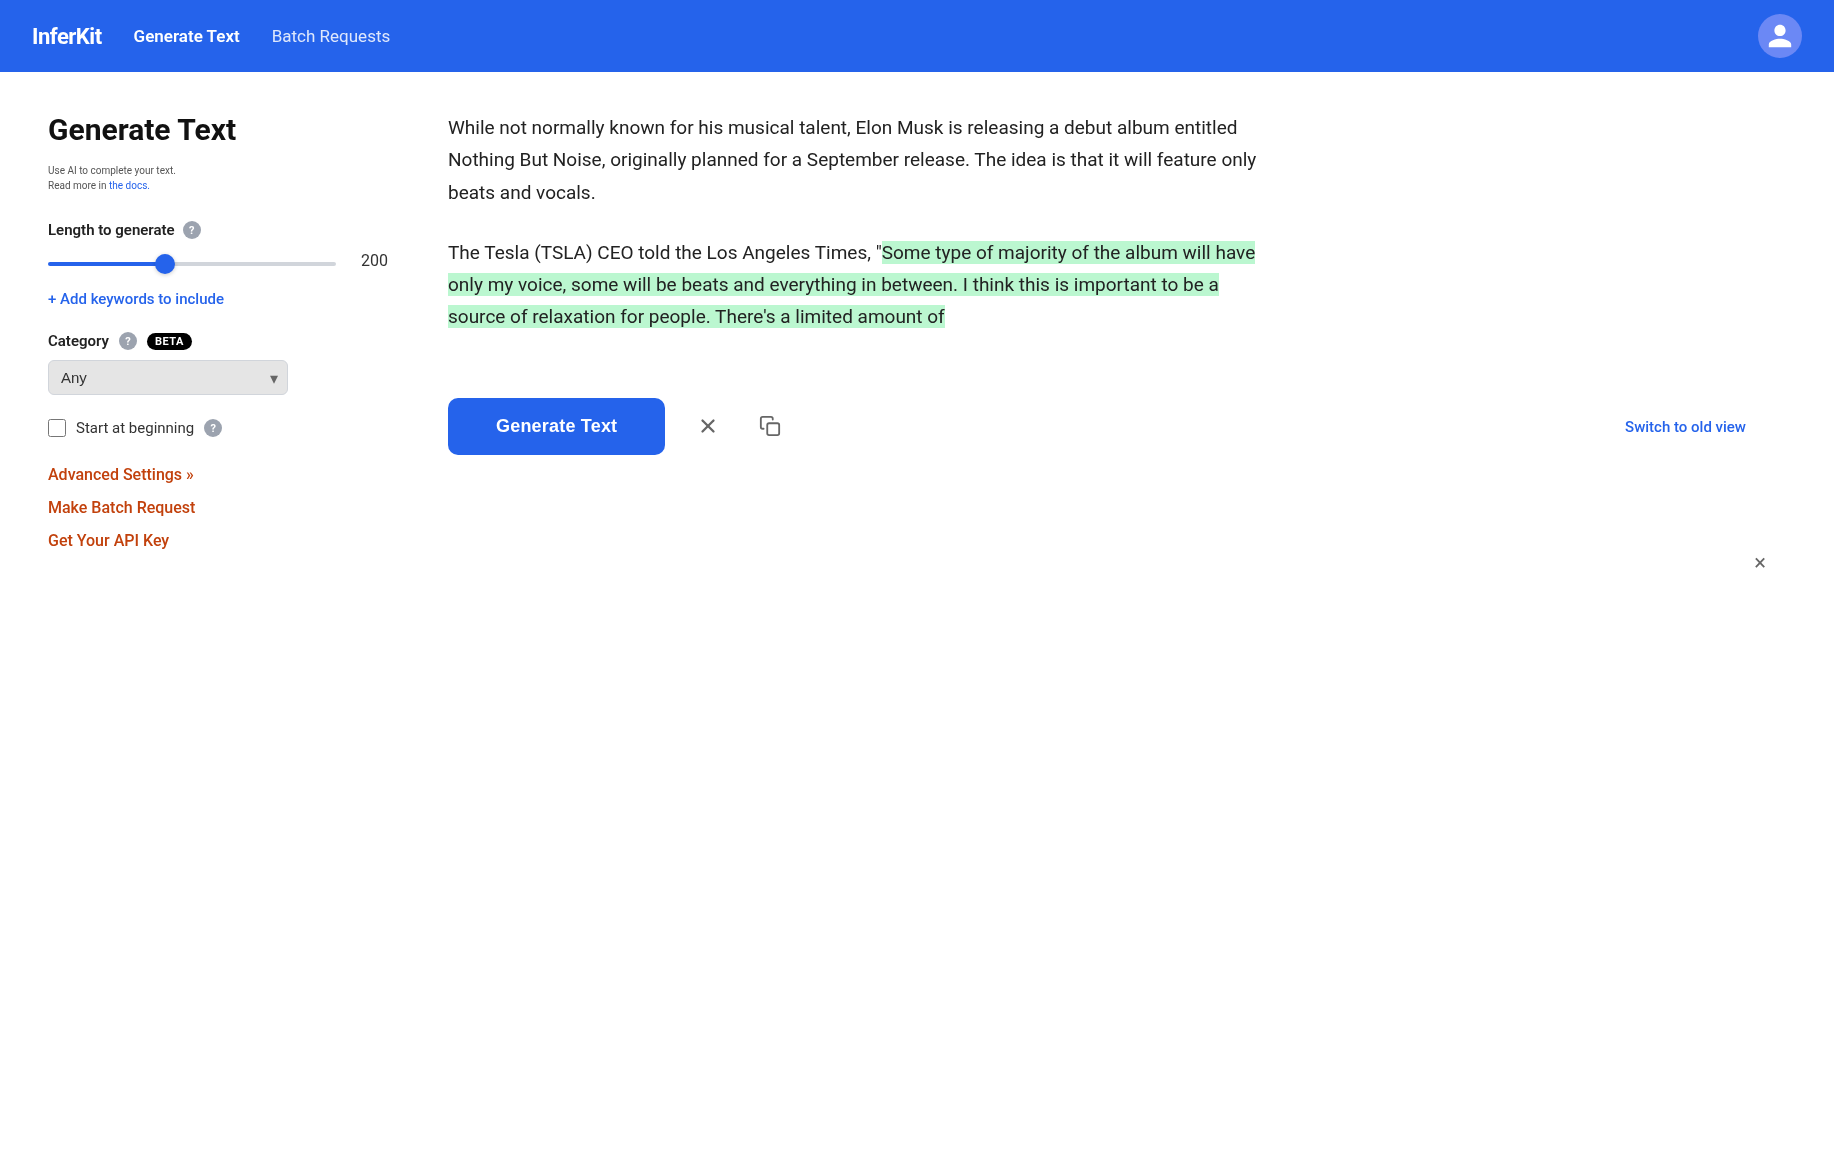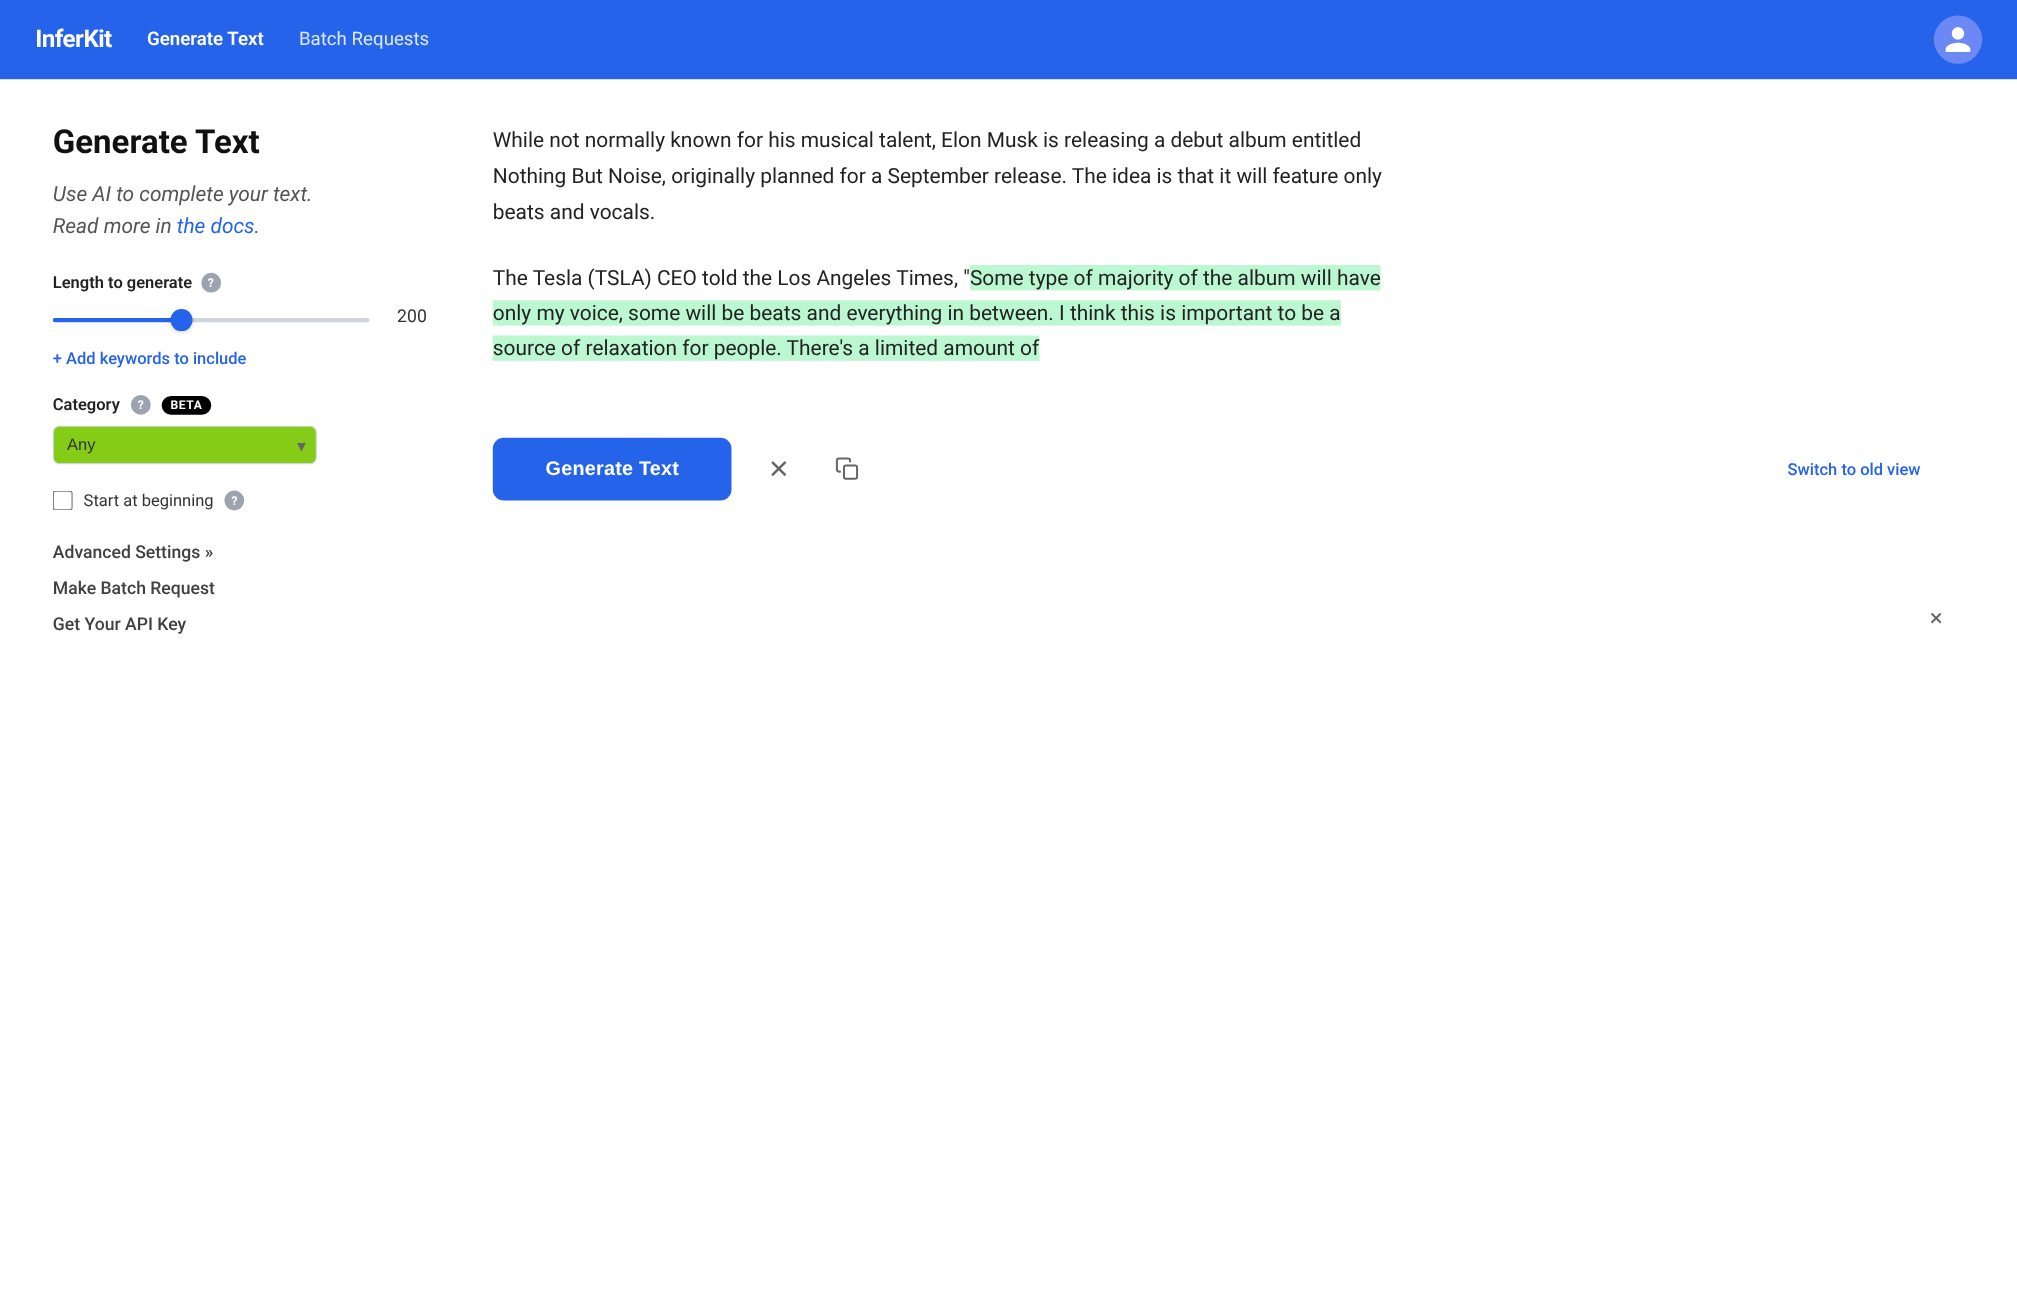--- a/index.html
+++ b/index.html
@@ -62,25 +62,24 @@
       flex-shrink: 0;
       padding-right: 40px;
     }
     .sidebar-title {
       font-size: 30px;
       font-weight: 700;
       color: #111;
       margin-bottom: 16px;
     }
     .sidebar-desc {
-      font-size: 19px;
+      font-size: 10px;
       color: #555;
       line-height: 1.5;
       margin-bottom: 4px;
-      font-style: italic;
     }
     .sidebar-desc a, .docs-link {
       color: #2563eb;
       text-decoration: none;
     }
     .section-label {
       display: flex;
       align-items: center;
       gap: 8px;
       font-size: 15px;
@@ -169,21 +168,21 @@
     .select-wrapper {
       position: relative;
       width: 240px;
     }
     .select-wrapper select {
       width: 100%;
       padding: 8px 36px 8px 12px;
       font-size: 15px;
       border: 1px solid #d1d5db;
       border-radius: 6px;
-      background: #84cc16;
+      background: #e5e5e5;
       appearance: none;
       cursor: pointer;
       color: #333;
       outline: none;
     }
     .select-arrow {
       position: absolute;
       right: 10px;
       top: 50%;
       transform: translateY(-50%);
@@ -205,21 +204,21 @@
       font-size: 15px;
       color: #333;
     }
     .sidebar-links {
       margin-top: 28px;
       display: flex;
       flex-direction: column;
       gap: 14px;
     }
     .sidebar-link {
-      color: #404040;
+      color: #c2410c;
       font-size: 16px;
       text-decoration: none;
       cursor: pointer;
       font-weight: 500;
     }
 
     
     .content {
       flex: 1;
       position: relative;

